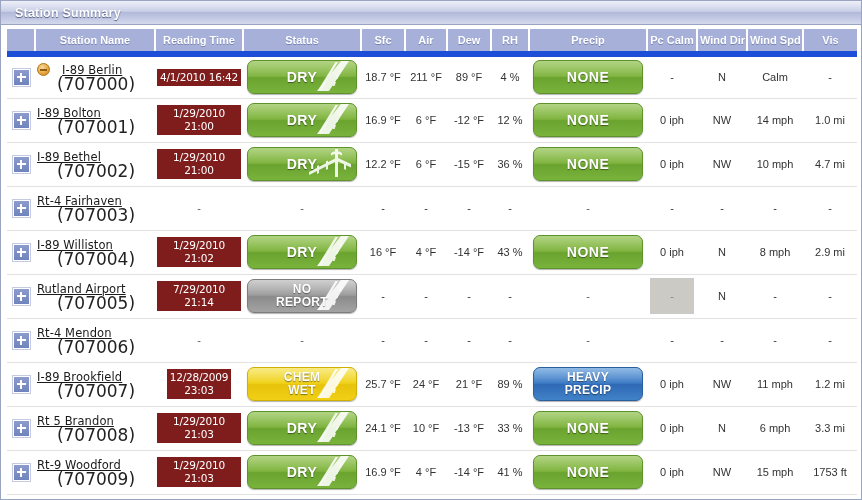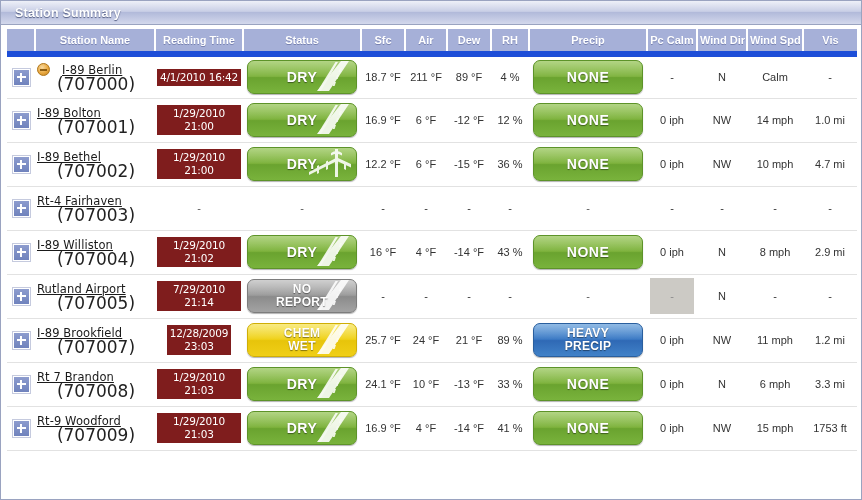--- a/index.html
+++ b/index.html
@@ -555,20 +555,42 @@
             <td class="unit">N</td>
             <td class="unit">-</td>
             <td class="unit">-</td>
           </tr>
           <tr class="row">
             <td>
               <span class="expander"></span>
             </td>
             <td class="name-cell">
               <div class="name-line">
+                <a class="station-link">Rt-4 Mendon</a>
+              </div>
+              <div class="station-id">(707006)</div>
+            </td>
+            <td><span class="dash">-</span></td>
+            <td><span class="dash">-</span></td>
+            <td class="unit">-</td>
+            <td class="unit">-</td>
+            <td class="unit">-</td>
+            <td class="unit">-</td>
+            <td><span class="dash">-</span></td>
+            <td>-</td>
+            <td class="unit">-</td>
+            <td class="unit">-</td>
+            <td class="unit">-</td>
+          </tr>
+          <tr class="row">
+            <td>
+              <span class="expander"></span>
+            </td>
+            <td class="name-cell">
+              <div class="name-line">
                 <a class="station-link">I-89 Brookfield</a>
               </div>
               <div class="station-id">(707007)</div>
             </td>
             <td><span class="led-time">12/28/2009
 23:03</span></td>
             <td>
               <span class="badge yellow two-line">
                 <span class="glyph"><svg viewBox="0 0 48 34" width="48" height="34" aria-hidden="true">
                     <g fill="#ffffff" opacity="0.95">
@@ -610,21 +632,21 @@
             <td class="unit">NW</td>
             <td class="unit">11 mph</td>
             <td class="unit">1.2 mi</td>
           </tr>
           <tr class="row">
             <td>
               <span class="expander"></span>
             </td>
             <td class="name-cell">
               <div class="name-line">
-                <a class="station-link">Rt 7 Brandon</a>
+                <a class="station-link">Rt 5 Brandon</a>
               </div>
               <div class="station-id">(707008)</div>
             </td>
             <td><span class="led-time">1/29/2010 21:03</span></td>
             <td>
               <span class="badge green one-line">
                 <span class="glyph"><svg viewBox="0 0 48 34" width="48" height="34" aria-hidden="true">
                     <g fill="#ffffff" opacity="0.95">
                       <path d="M36 2 L44 2 L24 32 L12 32 Z"></path>
                       <path d="M38.6 4.2 L41 4.2 L23.2 30.2 L20.4 30.2 Z" fill="#79b33c" opacity="0"></path>

